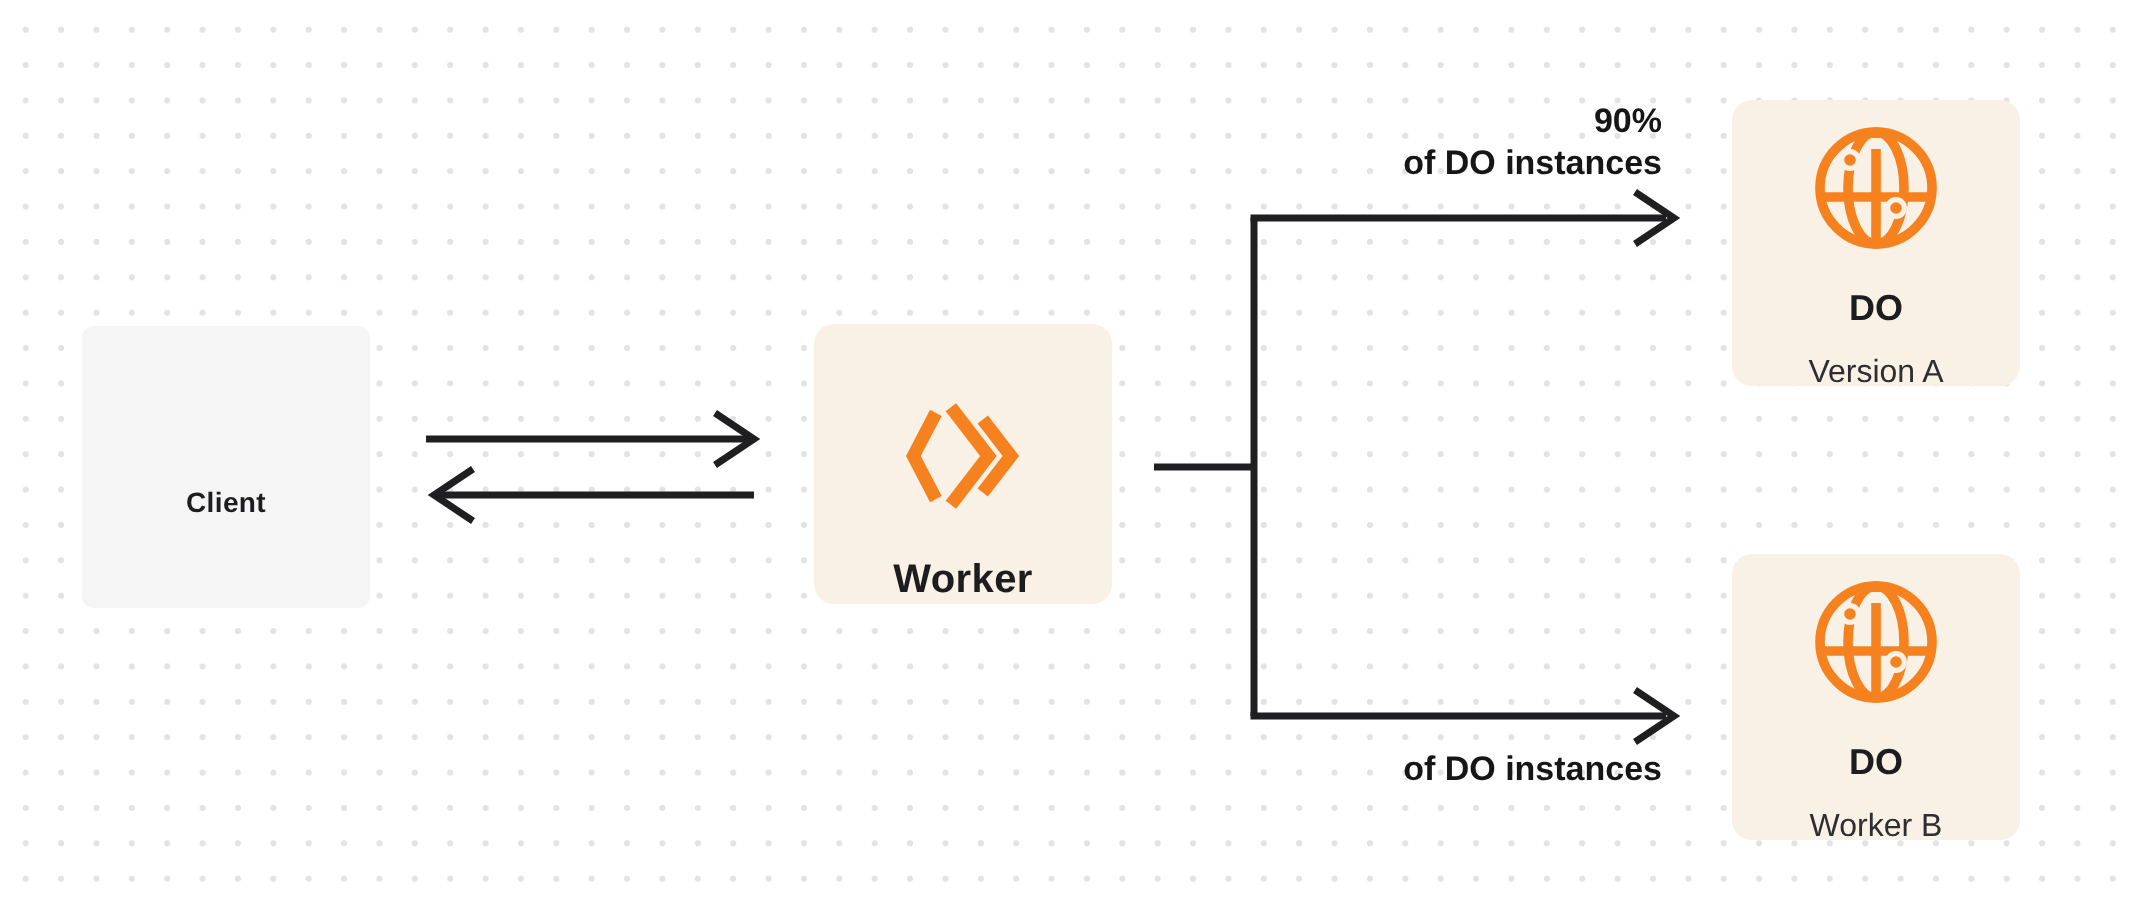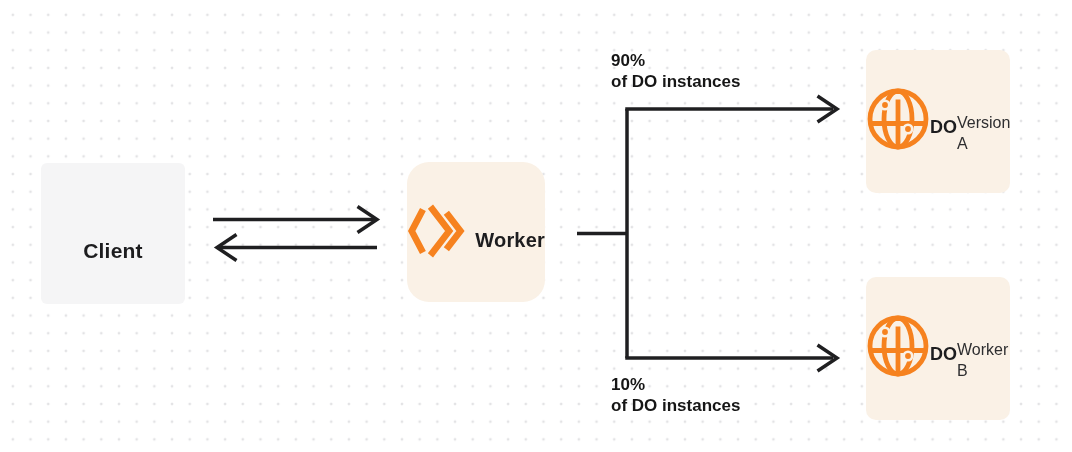--- a/index.html
+++ b/index.html
@@ -20,43 +20,44 @@
 
   .connectors {
     position: absolute;
     left: 0; top: 0;
     width: 1072px; height: 452px;
   }
 
   .node {
     position: absolute;
     display: flex;
+    flex-direction: column;
     align-items: center;
     justify-content: center;
   }
 
   .node-client {
     left: 41px; top: 163px;
     width: 144px; height: 141px;
     background: #f5f5f6;
     border-radius: 6px;
   }
   .node-client .node-label {
-    font-size: 21px;
+    font-size: 14px;
     font-weight: 700;
     letter-spacing: 0.2px;
     margin-top: 35px;
   }
 
   .node-worker {
     left: 407px; top: 162px;
-    width: 138px; height: 140px;
+    width: 149px; height: 140px;
     background: #faf1e6;
-    border-radius: 22px;
-    justify-content: space-between;
+    border-radius: 10px;
+    justify-content: flex-end;
     padding-top: 16px;
   }
   .node-worker .node-icon { margin-bottom: 14px; }
   .node-worker .node-label {
     font-size: 20px;
     font-weight: 700;
     letter-spacing: 0.2px;
   }
 
   .node-do {
@@ -80,21 +81,21 @@
     font-weight: 400;
     color: #2e2e30;
     line-height: 21px;
     margin-top: 11px;
   }
 
   .branch-label {
     position: absolute;
     width: 220px;
     left: 611px;
-    text-align: left;
+    text-align: right;
     font-size: 17px;
     font-weight: 700;
     line-height: 21px;
     color: #161616;
   }
   .branch-label-top { top: 50px; }
   .branch-label-bottom { top: 374px; }
 </style>
 </head>
 <body>
@@ -138,21 +139,20 @@
     </span>
     <div class="node-label">Worker</div>
   </div>
 
   <div class="branch-label branch-label-top">
     <div>90%</div>
     <div>of DO instances</div>
   </div>
 
   <div class="branch-label branch-label-bottom">
-    <div>10%</div>
     <div>of DO instances</div>
   </div>
 
   <div class="node node-do node-do-a">
     <span class="node-icon">
       <svg width="64" height="64" viewBox="0 0 64 64" fill="none" stroke="#F6821F" stroke-width="4.8" stroke-linecap="butt">
         <circle cx="32" cy="32" r="28"></circle>
         <ellipse cx="32" cy="32" rx="14" ry="28"></ellipse>
         <path d="M5 36.5 H59"></path>
         <path d="M32 3 V7 M32 12.5 V61"></path>

